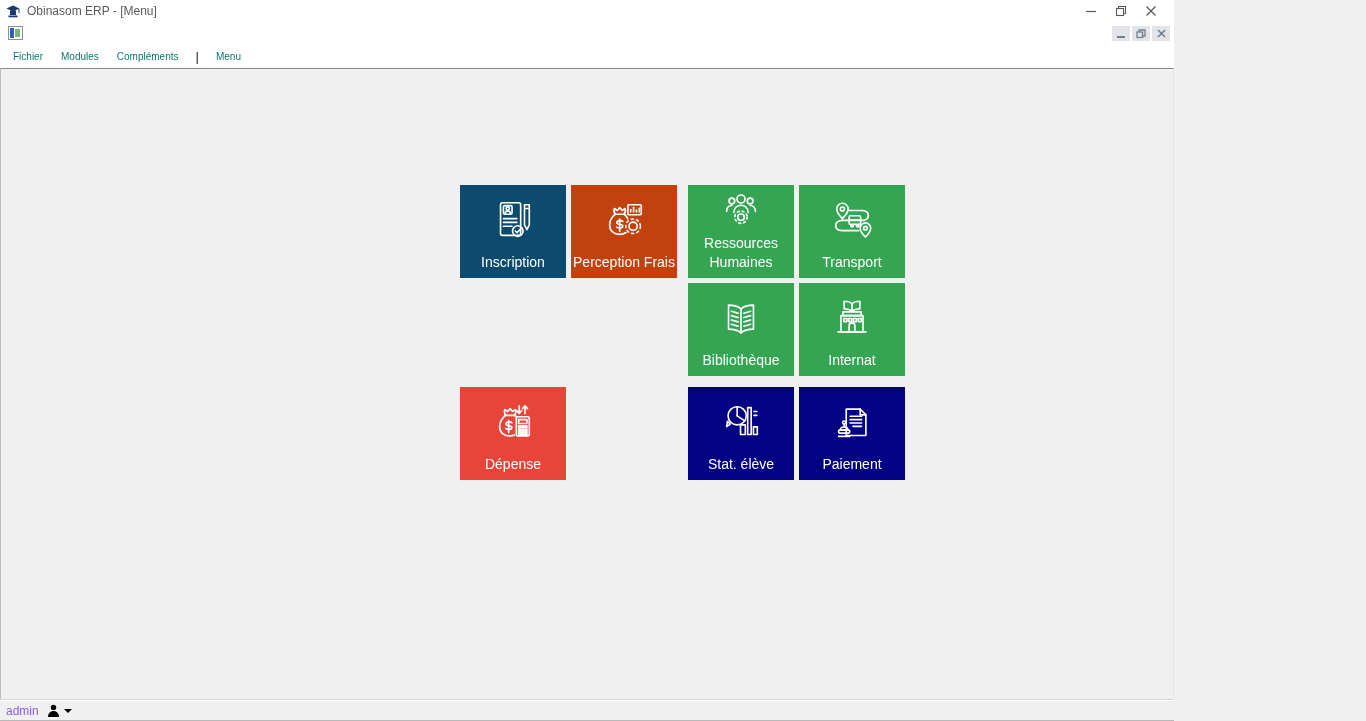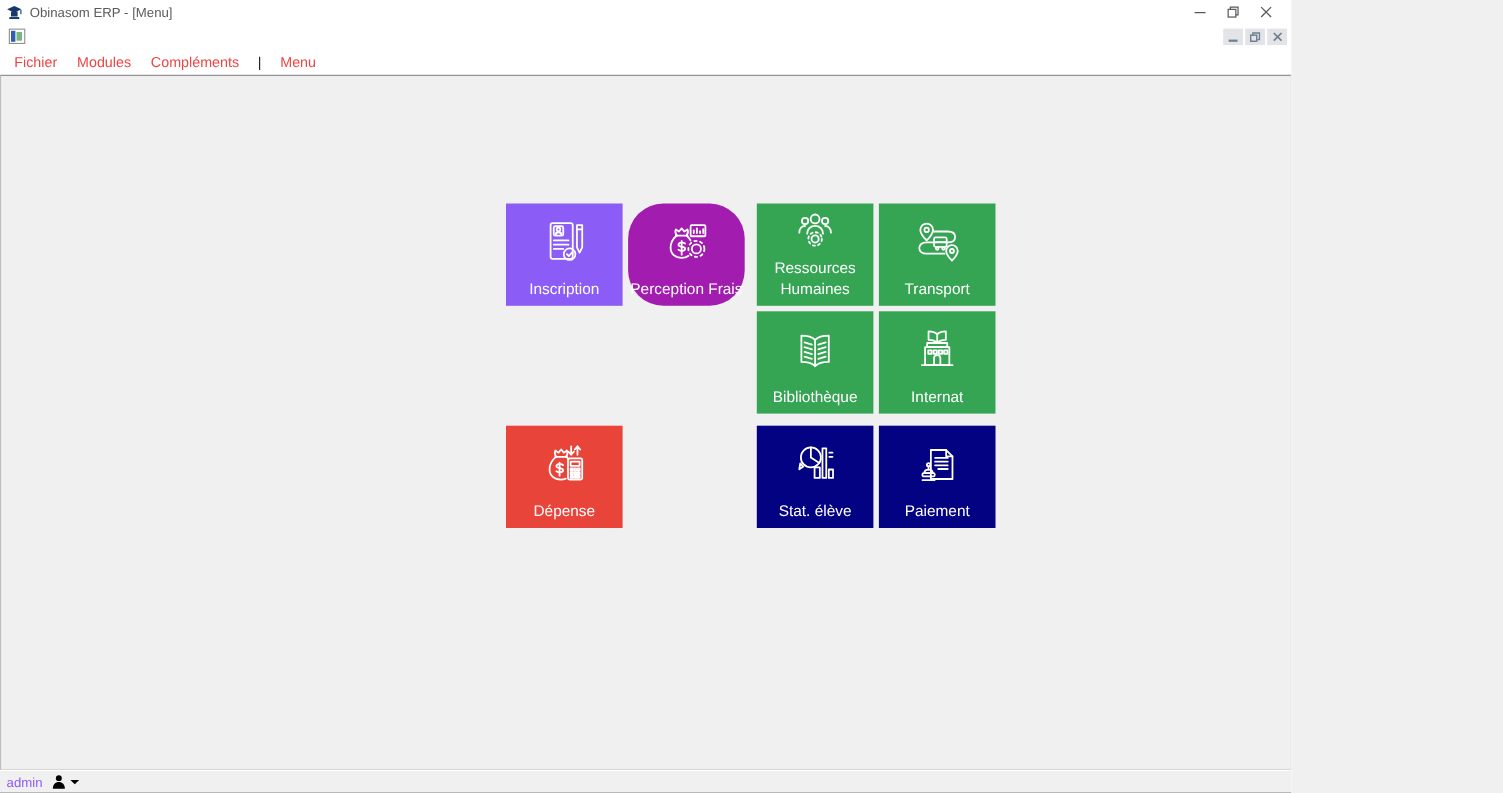--- a/index.html
+++ b/index.html
@@ -19,21 +19,21 @@
   .child-icon { position:absolute; left:8px; top:4px; width:15px; height:14px; border:1px solid #8f8f8f; background:#fff; }
   .child-icon .ci-bar { position:absolute; left:1px; top:1px; width:4px; height:10px; background:#2d5fb3; }
   .child-icon .ci-body { position:absolute; left:6px; top:2px; width:5px; height:8px; background:#79b77c; }
   .mdi-controls { position:absolute; right:4px; top:4px; display:flex; gap:2px; }
   .mdi-btn { width:18px; height:15px; background:#e2e4e7; display:flex; align-items:center; justify-content:center; cursor:default; }
   .mdi-btn svg { stroke:#6e7f8d; }
   .mdi-min-bar { width:8px; height:2px; background:#6e7f8d; margin-top:6px; }
 
   
   .menubar { position:absolute; top:44px; left:0; width:100%; height:24px; background:#fff; display:flex; align-items:center; padding-left:4px; }
-  .menu-item { font-size:13px; color:#ef4444; padding:3px 9px; cursor:default; }
+  .menu-item { font-size:10px; color:#0f766e; padding:3px 9px; cursor:default; }
   .menu-sep { font-size:13px; color:#1b1b1b; padding:3px 8px; }
 
   
   .client { position:absolute; top:68px; left:0; width:100%; height:632px; background:#f0f0f0; border-top:1px solid #8a8a8a; border-left:1px solid #bdbdbd; border-right:1px solid #e6e6e6; border-bottom:1px solid #d8d8d8; }
 
   
   .tile { position:absolute; width:106px; height:93px; display:flex; flex-direction:column; align-items:center; color:#fff; cursor:pointer; }
   .ticon { flex:1; display:flex; align-items:center; justify-content:center; padding-top:3px; }
   .tlabel { font-size:14px; line-height:19px; text-align:center; padding:0 2px 6px 2px; }
   .tile svg { fill:none; stroke:#fff; stroke-width:1.7; stroke-linecap:round; stroke-linejoin:round; }
@@ -105,40 +105,40 @@
   <div class="menubar">
     <span class="menu-item">Fichier</span>
     <span class="menu-item">Modules</span>
     <span class="menu-item">Compléments</span>
     <span class="menu-sep">|</span>
     <span class="menu-item">Menu</span>
   </div>
 
   <div class="client"></div>
 
-  <div class="tile" style="left: 460px; top: 185px; background-color: #8b5cf6;">
+  <div class="tile" style="left: 460px; top: 185px; background-color: #0c4a6e;">
     <span class="ticon">
       <svg width="46" height="46" viewBox="0 0 48 48">
         <rect x="11" y="5" width="21" height="34" rx="2"></rect>
         <rect x="14" y="8" width="9" height="9" rx="1.5"></rect>
         <circle cx="18.5" cy="11" r="1.7"></circle>
         <path d="M15.8 16c0-1.5 1.2-2.3 2.7-2.3s2.7.8 2.7 2.3"></path>
         <line x1="14" y1="21.5" x2="28" y2="21.5"></line>
         <line x1="14" y1="25.5" x2="28" y2="25.5"></line>
         <line x1="14" y1="29.5" x2="23" y2="29.5"></line>
         <path d="M36 7v21l2.5 5 2.5-5V7z"></path>
         <line x1="36" y1="11" x2="41" y2="11"></line>
         <circle cx="29" cy="34.5" r="5.5"></circle>
         <path d="M26.5 34.5l1.8 1.8 3.4-3.8"></path>
       </svg>
     </span>
     <span class="tlabel">Inscription</span>
   </div>
 
-  <div class="tile" style="left: 571px; top: 185px; background-color: #a21caf; border-radius: 32px;">
+  <div class="tile" style="left: 571px; top: 185px; background-color: #c2410c;">
     <span class="ticon">
       <svg width="46" height="46" viewBox="0 0 48 48">
         <path d="M15 17c-1.5-2-2-4-1-6l3 2 2.5-3 2.5 3 3-2c1 2 .5 4-1 6"></path>
         <line x1="14" y1="17" x2="25" y2="17"></line>
         <path d="M14.5 17c-3.3 3-5.5 7.2-5.5 11.2C9 34.5 13.6 38 19.5 38c2.6 0 4.9-.7 6.6-2"></path>
         <path d="M24.5 17c1.4 1.3 2.6 2.8 3.4 4.5"></path>
         <path d="M19.5 22v13"></path>
         <path d="M22.8 24.5c-1.2-1.4-6.3-1.3-6.3 1.2s6.3 1 6.3 3.6-5.1 2.4-6.3 1"></path>
         <circle cx="33.5" cy="29.5" r="4.3"></circle>
         <circle cx="33.5" cy="29.5" r="7.6" stroke-dasharray="2.2 3.4"></circle>

